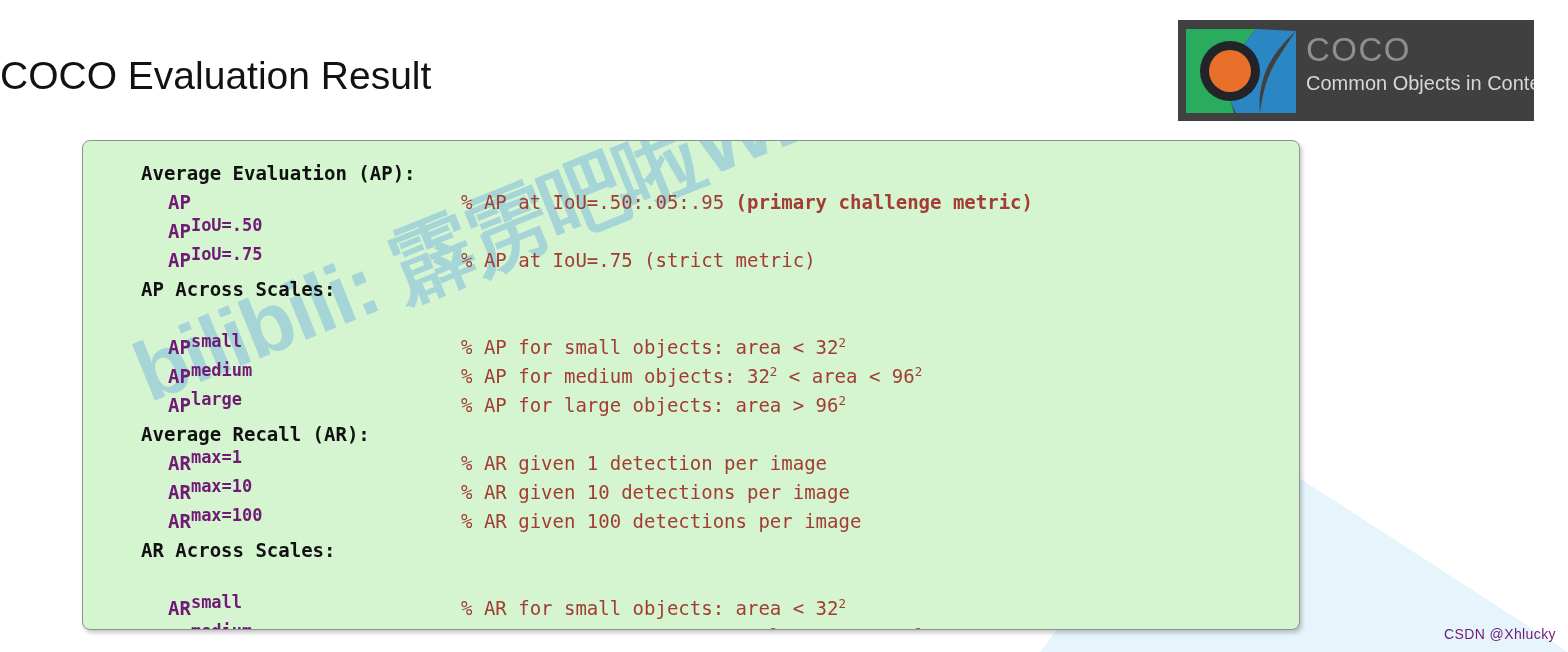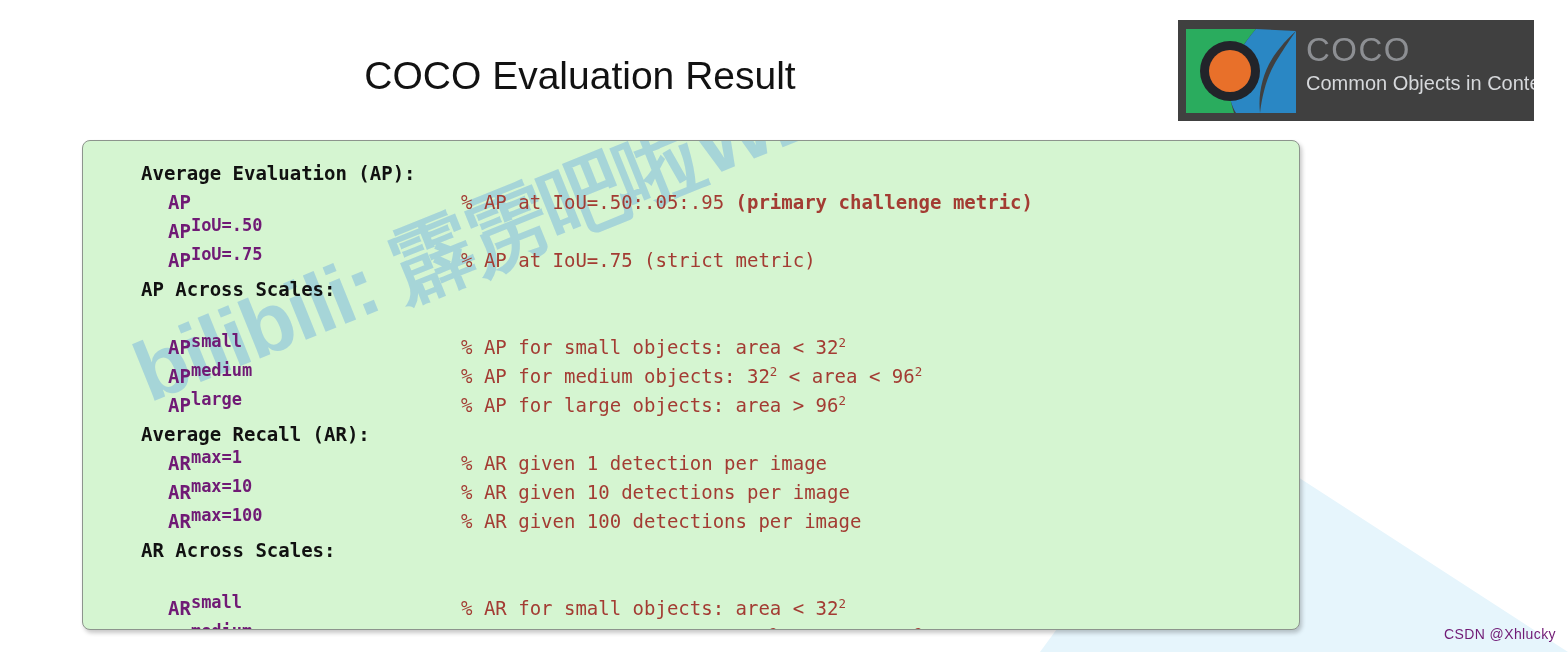--- a/index.html
+++ b/index.html
@@ -25,21 +25,20 @@
     pointer-events: none;
     z-index: 0;
   }
 
   
   #page-title {
     position: absolute;
     left: 0px;
     top: 52px;
     width: 1160px;
-    text-align: center;
     font-size: 39px;
     line-height: 48px;
     color: #121212;
     font-family: "Liberation Sans", sans-serif;
     font-weight: 400;
     letter-spacing: 0px;
     z-index: 3;
   }
 
   

